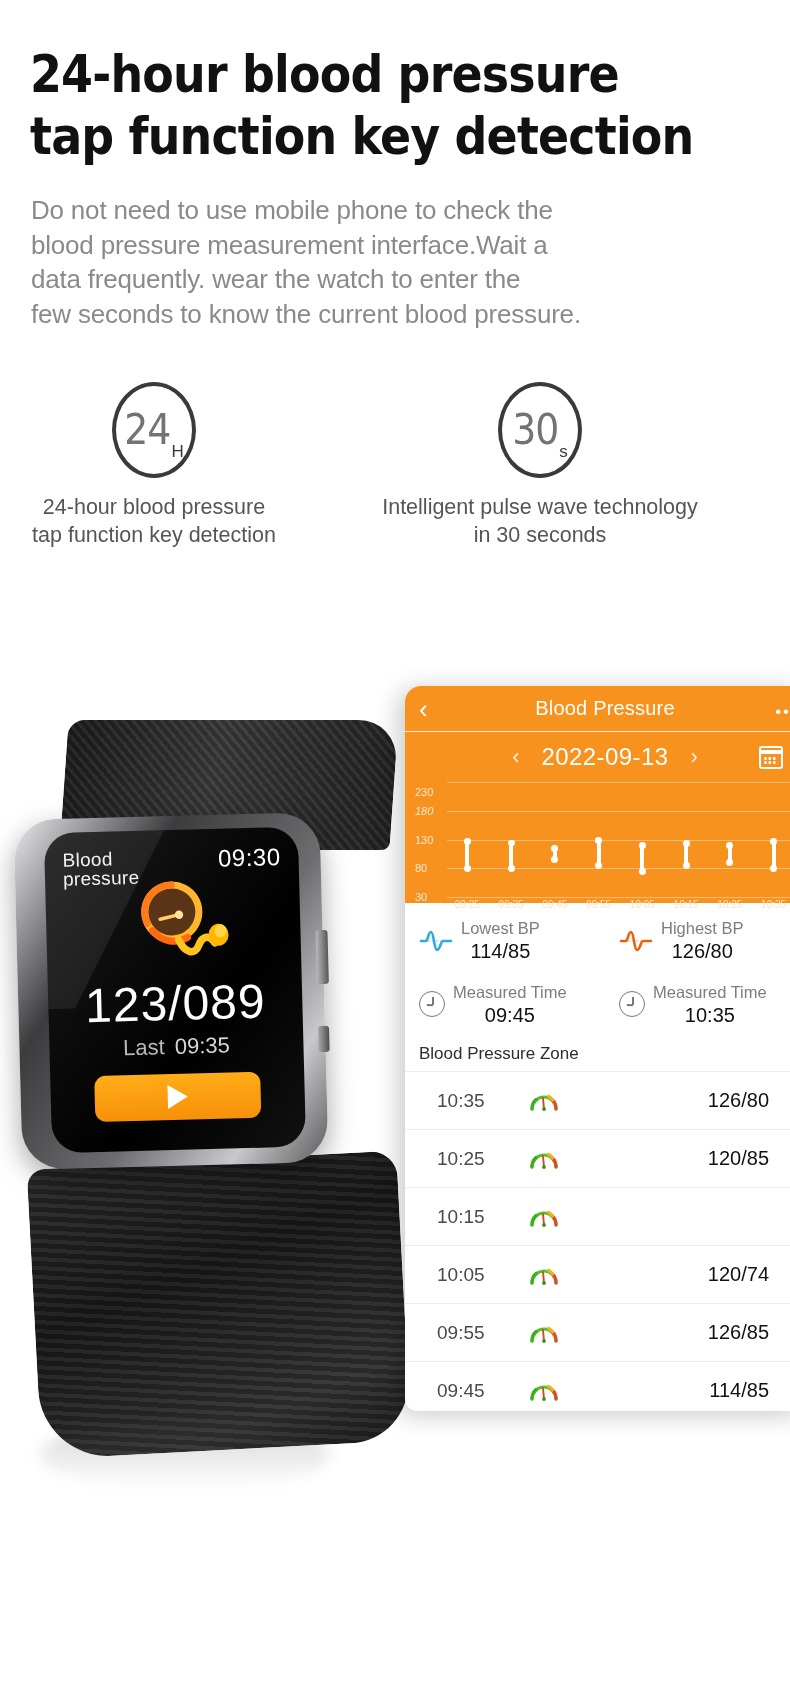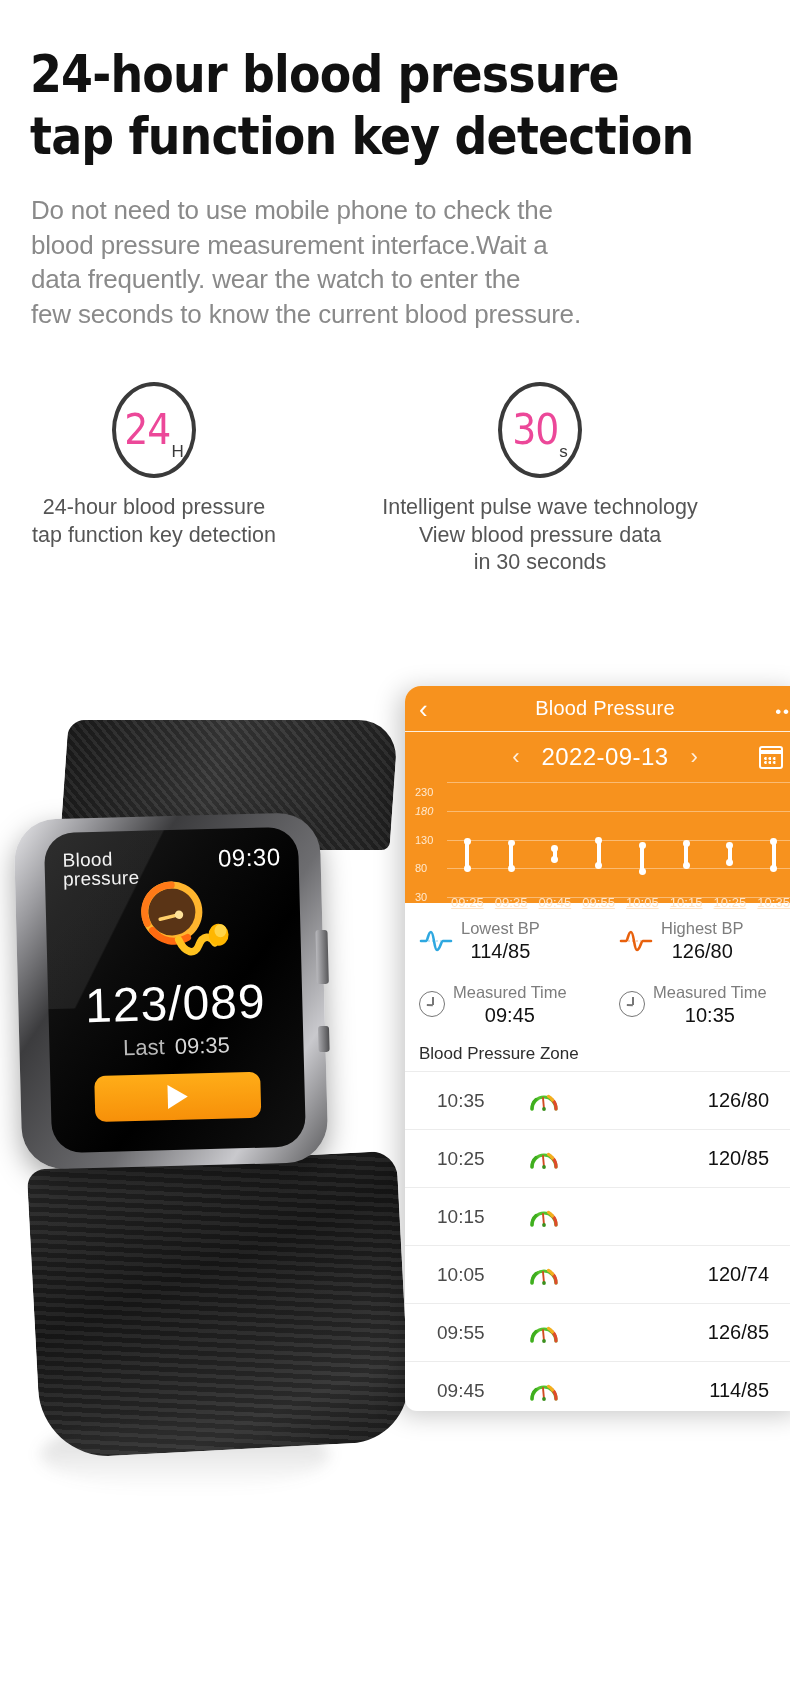--- a/index.html
+++ b/index.html
@@ -30,21 +30,21 @@
   .badge { position:absolute; text-align:center; }
   .badge-a { left:0px; width:308px; }
   .badge-b { left:330px; width:420px; }
 
   .ellipse {
     width:84px; height:96px; margin:0 auto;
     border:4px solid #3a3a3a; border-radius:50%;
     display:flex; align-items:center; justify-content:center;
   }
   .ellipse .num {
-    font-size:42px; font-weight:400; color:#ec4899;
+    font-size:42px; font-weight:400; color:#737373;
     letter-spacing:-1px; line-height:1;
     font-family:"DejaVu Sans Condensed","Liberation Sans", sans-serif;
   }
   .ellipse .unit {
     font-size:17px; color:#3a3a3a; align-self:flex-end;
     margin-bottom:12px; margin-left:1px; font-weight:400;
   }
   .badge-caption {
     margin-top:16px; font-size:21.5px; line-height:1.28;
     color:#555; font-weight:400;
@@ -140,21 +140,21 @@
               background:
                 radial-gradient(circle at 1.5px 1.5px, #fff 1.4px, transparent 1.5px) 0 0/4.4px 4px repeat; }
 
   .chart { position:relative; height:115px; margin:0 4px 0 4px; }
   .gridline { position:absolute; left:38px; right:4px; height:1px; background:rgba(255,255,255,.38); }
   .ylab { position:absolute; left:6px; color:#ffe9cf; font-size:11px; transform:translateY(-50%); }
   .bar { position:absolute; width:4px; background:#fff; border-radius:2px; }
   .bar::before, .bar::after { content:""; position:absolute; left:-1.4px; width:6.8px; height:6.8px;
                               background:#fff; border-radius:50%; }
   .bar::before { top:-3.4px; } .bar::after { bottom:-3.4px; }
-  .xlab { position:absolute; bottom:-13px; color:#ffe3c4; font-size:13px; transform:translateX(-50%); white-space:nowrap;text-decoration:underline; }
+  .xlab { position:absolute; bottom:-13px; color:#ffe3c4; font-size:10px; transform:translateX(-50%); white-space:nowrap; }
 
   .summary { padding:6px 0 2px; }
   .srow { display:flex; }
   .scell { flex:1; display:flex; align-items:center; gap:8px; padding:9px 0 9px 14px; }
   .scell .txt { line-height:1.22; }
   .scell .lab { font-size:16.5px; color:#7d7d7d; }
   .scell .val { font-size:20px; color:#111; text-align:center; margin-top:1px; }
   .wave { width:34px; height:24px; flex:0 0 34px; }
   .clock { width:26px; height:26px; flex:0 0 26px; border:1.8px solid #767676; border-radius:50%; position:relative; }
   .clock::before{ content:""; position:absolute; left:50%; top:5px; width:1.7px; height:7.5px; background:#767676; transform-origin:bottom center; }
@@ -196,21 +196,20 @@
     </div>
   </div>
 
   <div class="badge badge-b">
     <div class="ellipse">
       <span class="num">30</span>
       <span class="unit">s</span>
     </div>
     <div class="badge-caption">
       <span>Intelligent pulse wave technology</span>
-      <span>View blood pressure data</span>
       <span>in 30 seconds</span>
     </div>
   </div>
 
 </div>
 
 <div class="scene">
 
   <div class="watch">
     <div class="strap-top"></div>

